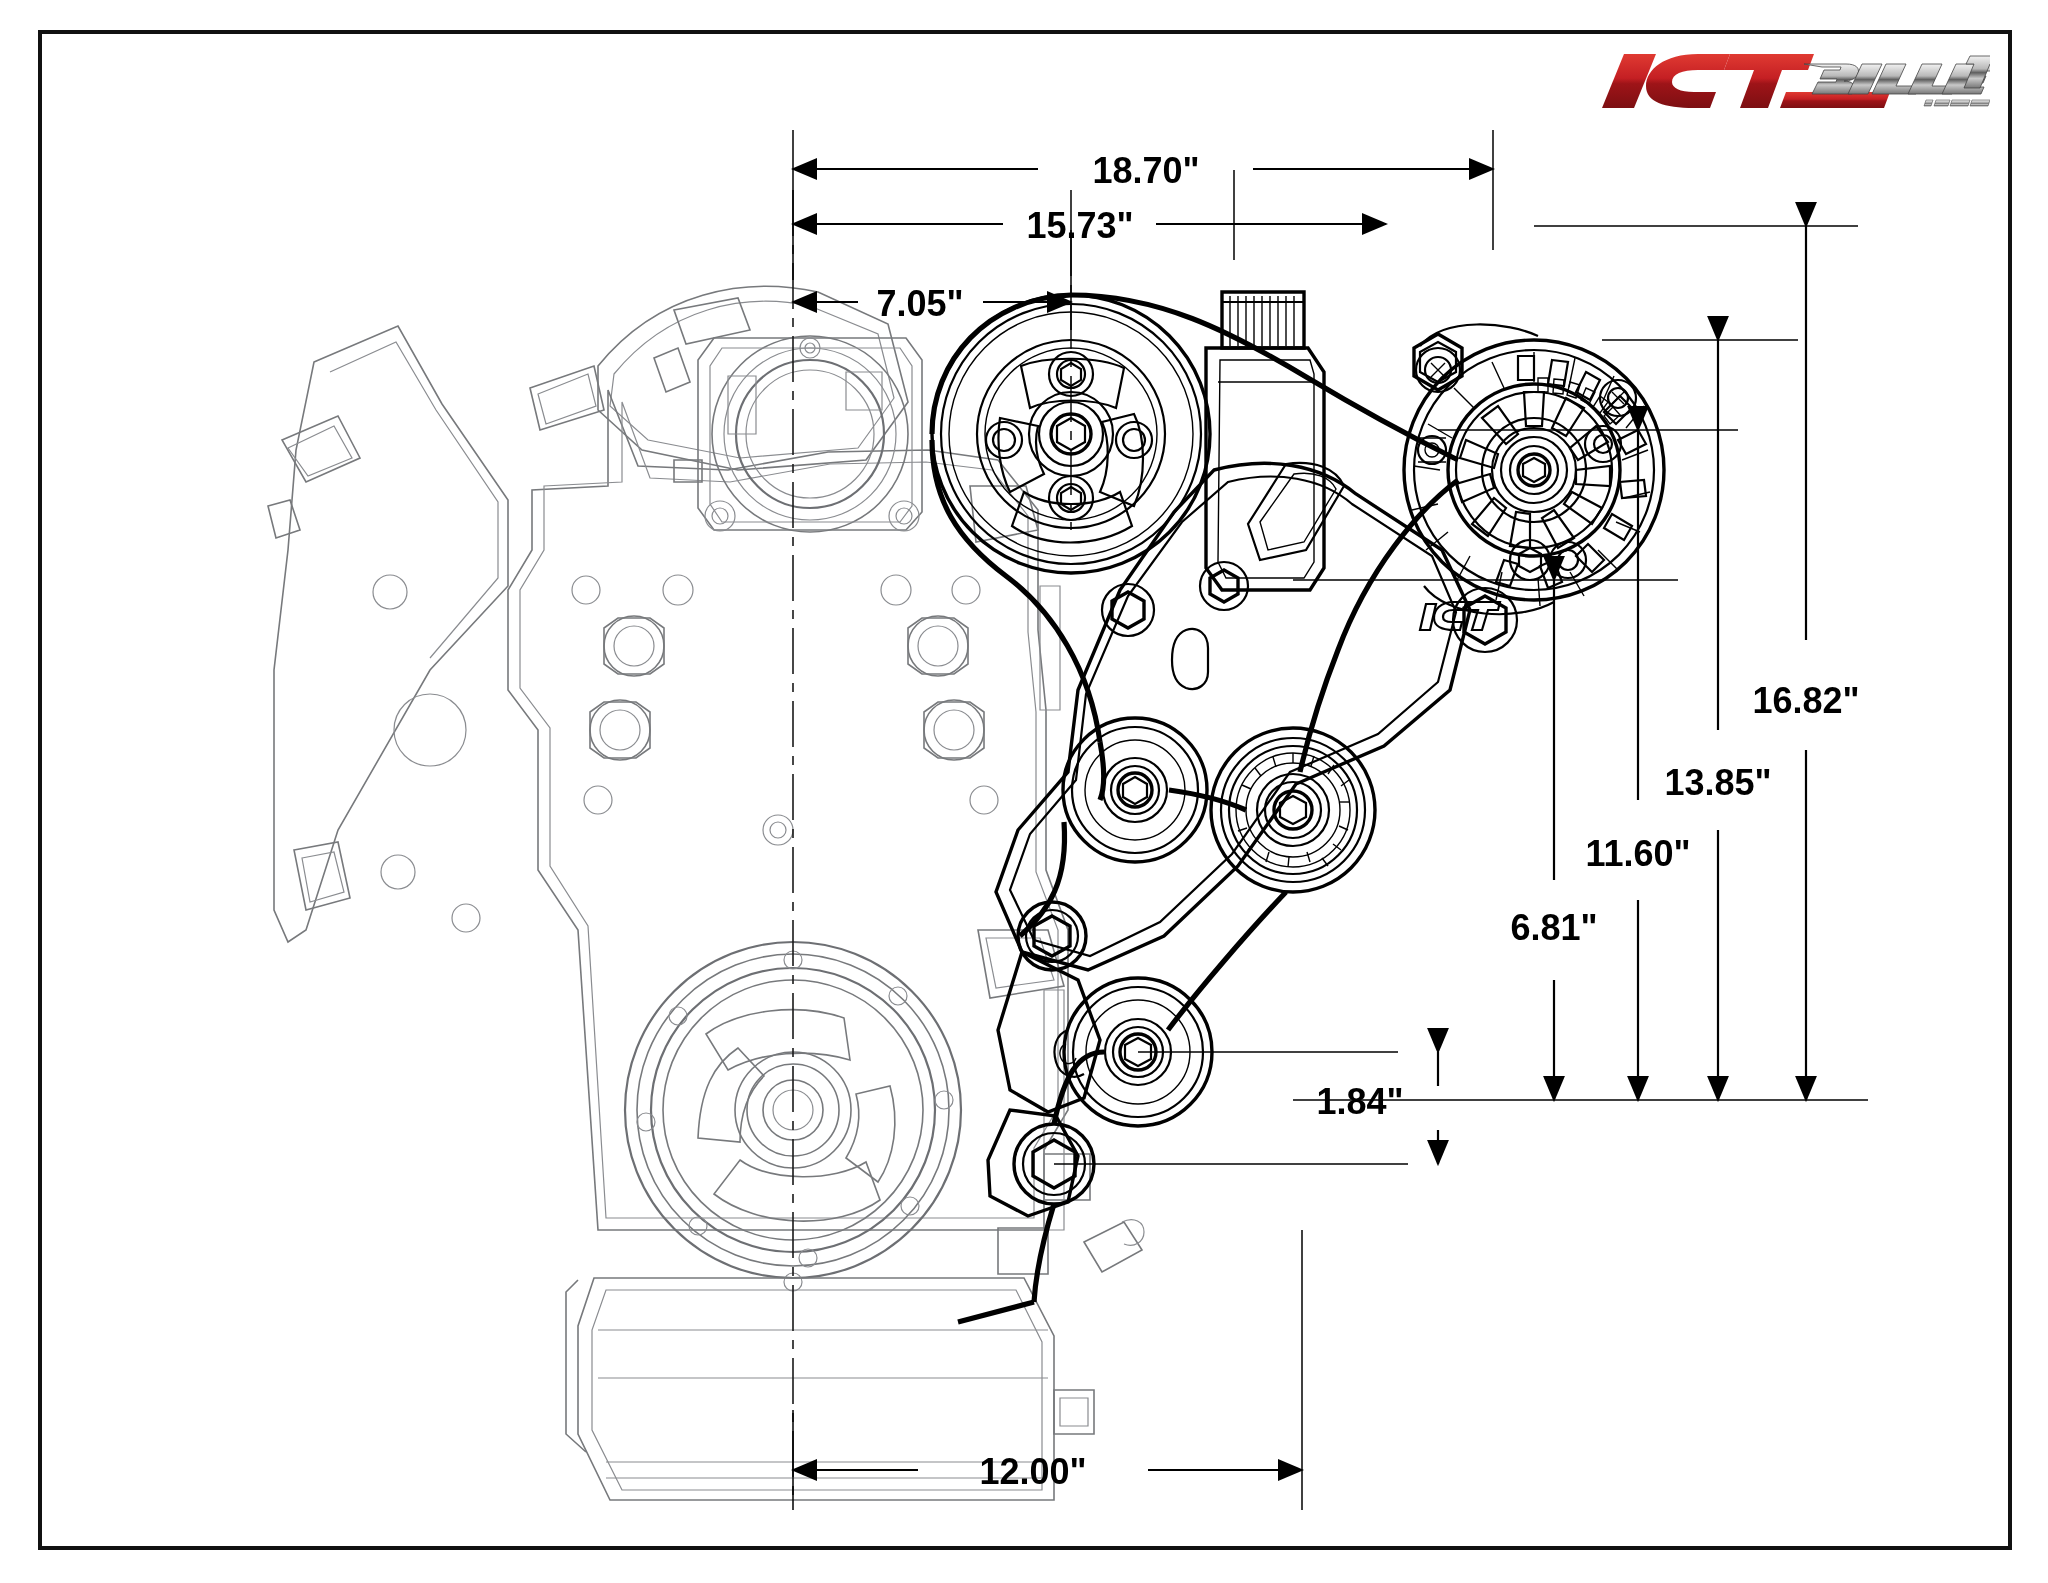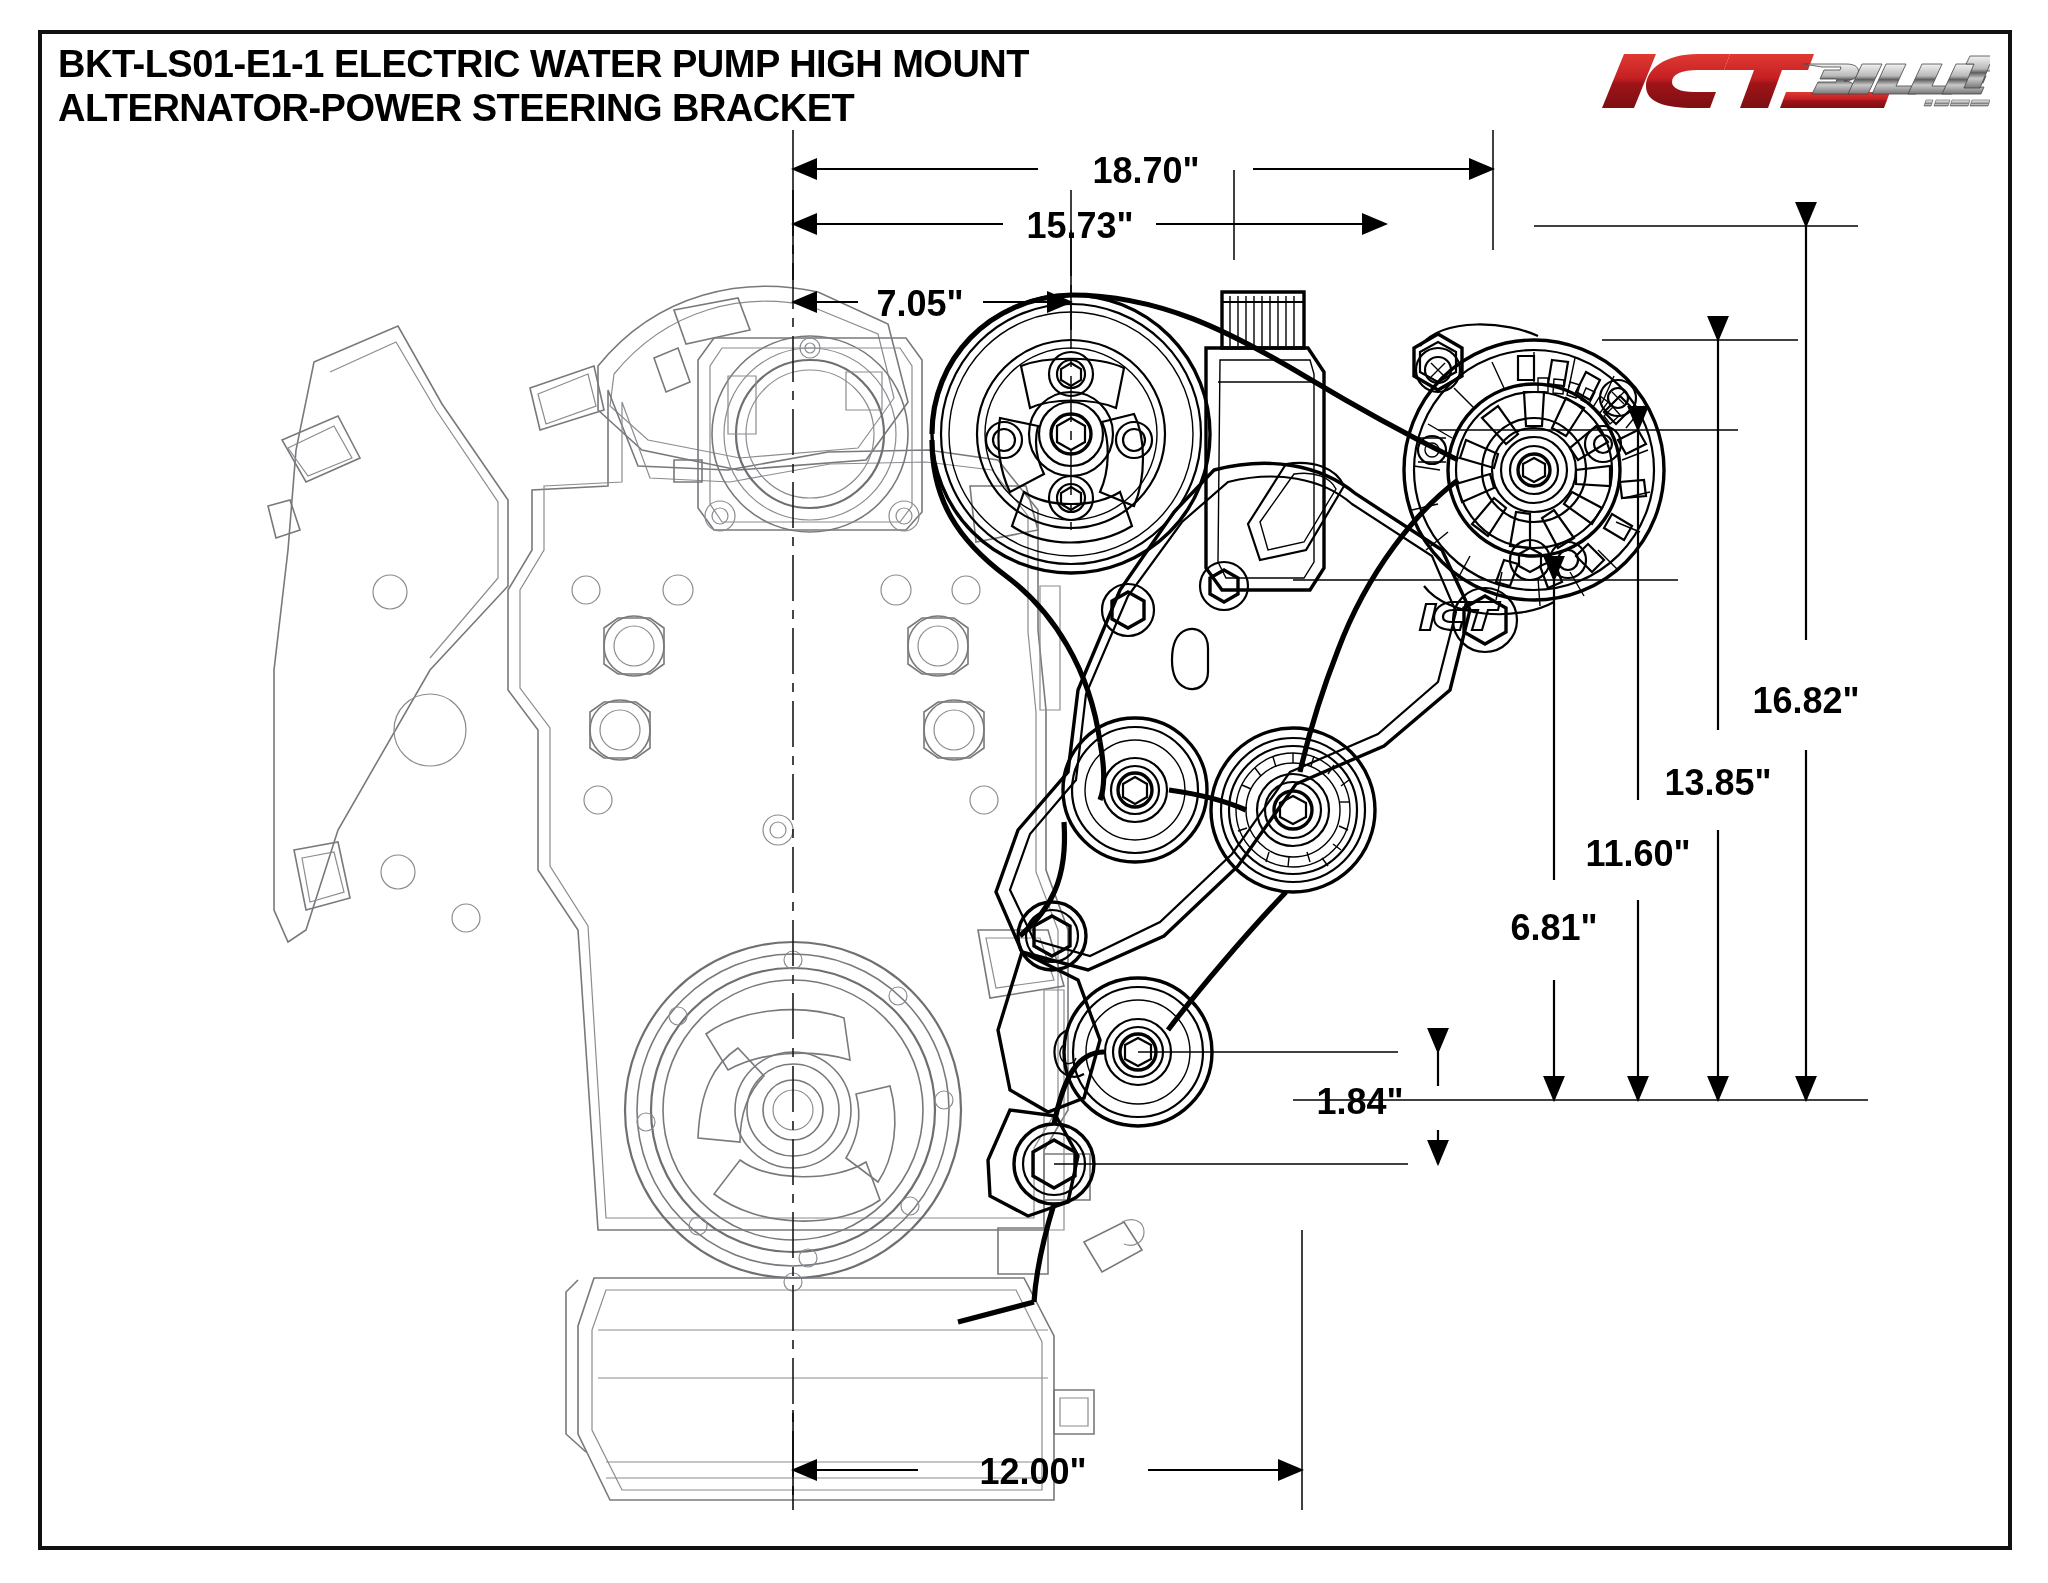--- a/index.html
+++ b/index.html
@@ -14,24 +14,20 @@
   #dwg svg{display:block;}
   .dimtext{font-family:"Liberation Sans",sans-serif;font-weight:bold;fill:#000;}
 </style>
 </head>
 <body>
 
 <div id="sheet">
 
   <div id="border"></div>
 
-  <div id="title-block">
-    <div class="title-line">BKT-LS01-E1-1 ELECTRIC WATER PUMP HIGH MOUNT</div>
-    <div class="title-line">ALTERNATOR-POWER STEERING BRACKET</div>
-  </div>
 
   <div id="logo">
     <svg width="400" height="78" viewBox="0 0 400 78">
       <defs>
         <linearGradient id="redg" x1="0" y1="0" x2="0" y2="1">
           <stop offset="0%" stop-color="#e03a32"></stop>
             <stop offset="45%" stop-color="#c41f23"></stop>
           <stop offset="55%" stop-color="#9e1418"></stop>
             <stop offset="100%" stop-color="#7d0f12"></stop>
         </linearGradient>

